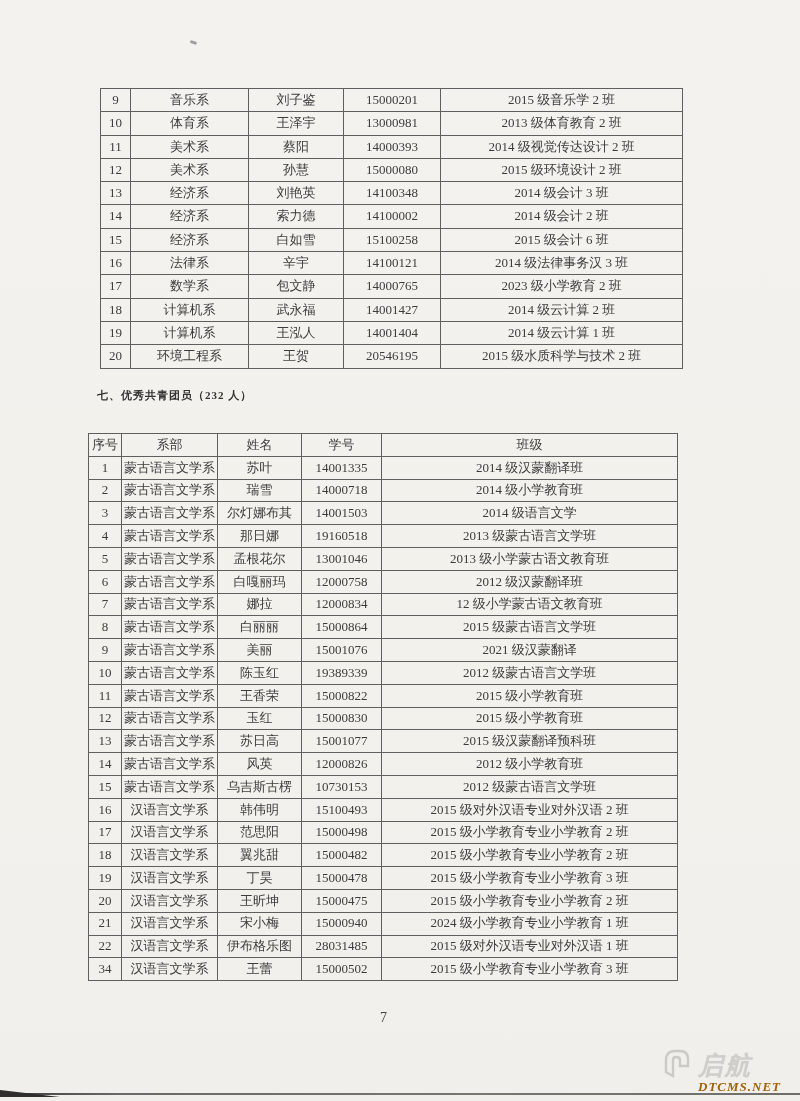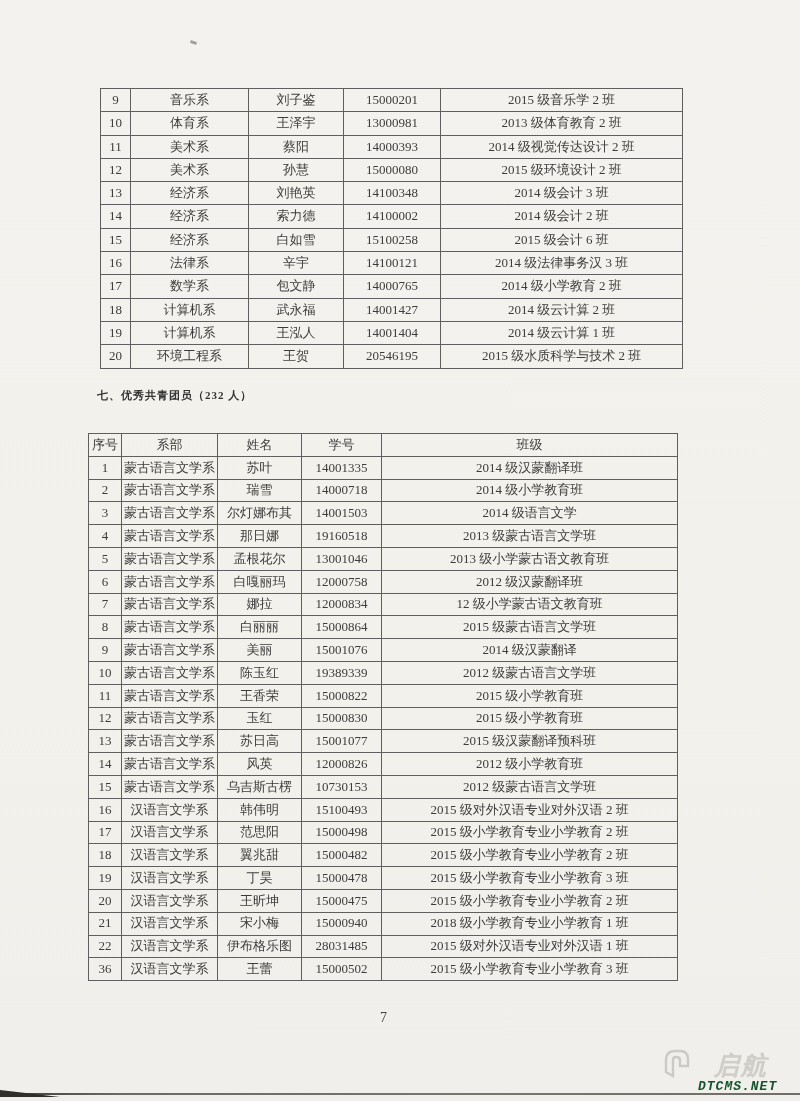--- a/index.html
+++ b/index.html
@@ -44,31 +44,31 @@
     background:linear-gradient(90deg,#3a3a3a 0%,#6a6a68 15%,#77766f 60%,#6f6e68 100%);
   }
   .scan-edge-wedge{
     position:absolute;left:0;top:1090px;width:0;height:0;
     border-bottom:7px solid #2e2e2c;border-right:60px solid transparent;
   }
   .watermark{
     position:absolute;right:10px;top:1046px;width:130px;
     color:#c9c8c3;text-align:left;line-height:1;user-select:none;
   }
-  .watermark .wm-row{display:flex;align-items:flex-end;gap:20px;}
+  .watermark .wm-row{display:flex;align-items:flex-end;gap:4px;}
   .wm-logo{width:34px;height:32px;flex:0 0 auto;}
   .wm-brand{
     font-size:25px;font-weight:bold;font-style:italic;
     color:#cfcec9;text-shadow:0 0 1px #dddcd7;letter-spacing:2px;
     font-family:"Liberation Sans","DejaVu Sans",sans-serif;
   }
   .wm-site{
     font-size:13px;font-weight:bold;font-style:italic;
-    color:#14532d;margin:2px 0 0 38px;letter-spacing:1px;
-    font-family:Liberation Mono, monospace;
+    color:#a16207;margin:2px 0 0 38px;letter-spacing:1px;
+    font-family:Liberation Serif, serif;
   }
 </style>
 </head>
 <body>
 
 <div class="pen-mark"></div>
 
 <table id="table-continued" class="scan-table">
   <colgroup>
     <col style="width:30px">
@@ -132,21 +132,21 @@
         <td>法律系</td>
         <td>辛宇</td>
         <td>14100121</td>
         <td>2014 级法律事务汉 3 班</td>
       </tr>
       <tr>
         <td>17</td>
         <td>数学系</td>
         <td>包文静</td>
         <td>14000765</td>
-        <td>2014 级小学教育 2 班</td>
+        <td>2023 级小学教育 2 班</td>
       </tr>
       <tr>
         <td>18</td>
         <td>计算机系</td>
         <td>武永福</td>
         <td>14001427</td>
         <td>2014 级云计算 2 班</td>
       </tr>
       <tr>
         <td>19</td>
@@ -239,21 +239,21 @@
         <td>蒙古语言文学系</td>
         <td>白丽丽</td>
         <td>15000864</td>
         <td>2015 级蒙古语言文学班</td>
       </tr>
       <tr>
         <td>9</td>
         <td>蒙古语言文学系</td>
         <td>美丽</td>
         <td>15001076</td>
-        <td>2014 级汉蒙翻译</td>
+        <td>2021 级汉蒙翻译</td>
       </tr>
       <tr>
         <td>10</td>
         <td>蒙古语言文学系</td>
         <td>陈玉红</td>
         <td>19389339</td>
         <td>2012 级蒙古语言文学班</td>
       </tr>
       <tr>
         <td>11</td>
@@ -323,31 +323,31 @@
         <td>汉语言文学系</td>
         <td>王昕坤</td>
         <td>15000475</td>
         <td>2015 级小学教育专业小学教育 2 班</td>
       </tr>
       <tr>
         <td>21</td>
         <td>汉语言文学系</td>
         <td>宋小梅</td>
         <td>15000940</td>
-        <td>2018 级小学教育专业小学教育 1 班</td>
+        <td>2024 级小学教育专业小学教育 1 班</td>
       </tr>
       <tr>
         <td>22</td>
         <td>汉语言文学系</td>
         <td>伊布格乐图</td>
         <td>28031485</td>
         <td>2015 级对外汉语专业对外汉语 1 班</td>
       </tr>
       <tr>
-        <td>36</td>
+        <td>34</td>
         <td>汉语言文学系</td>
         <td>王蕾</td>
         <td>15000502</td>
         <td>2015 级小学教育专业小学教育 3 班</td>
       </tr>
     </tbody>
 </table>
 
 <div class="page-number">7</div>
 

